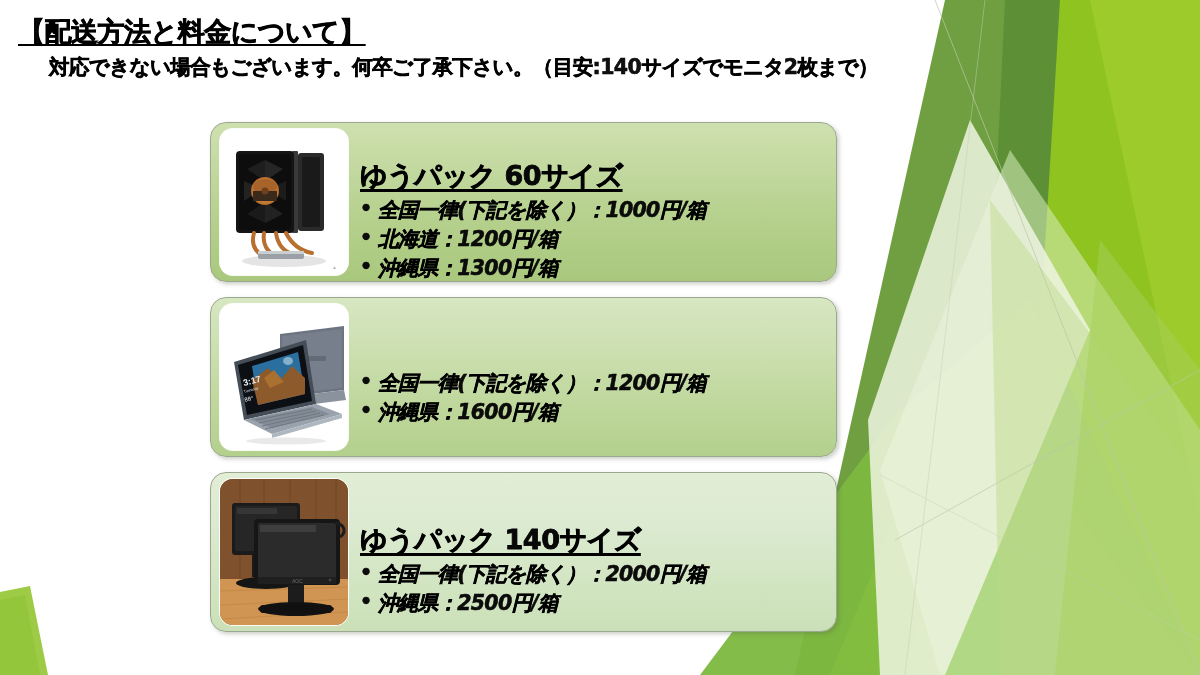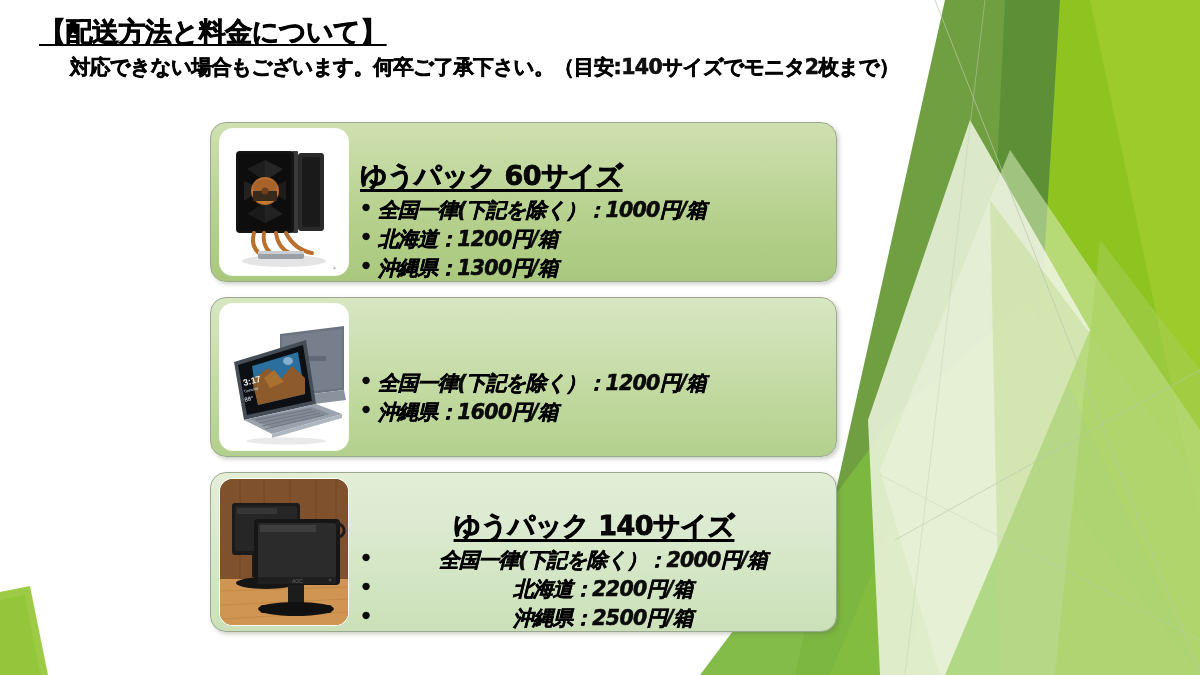--- a/index.html
+++ b/index.html
@@ -7,21 +7,21 @@
   body {
     font-family:"DejaVu Sans","Liberation Sans",sans-serif;
     background:#ffffff;
     position:relative;
   }
 
   
   #bg-decor { position:absolute; inset:0; z-index:0; pointer-events:none; }
 
   
-  #header { position:absolute; left:0; top:0; width:900px; z-index:5;margin-left:21px; }
+  #header { position:absolute; left:0; top:0; width:900px; z-index:5; }
   #slide-title {
     font-weight:bold;
     font-size:27px;
     color:#0a0a0a;
     letter-spacing:-0.5px;
     padding:14px 0 0 18px;
     text-decoration:underline;
     text-underline-offset:3px;
     text-decoration-thickness:2px;
     -webkit-text-stroke:0.7px #000;
@@ -47,21 +47,21 @@
     border:1px solid #9aa88f;
     box-shadow:2px 2px 4px rgba(90,100,80,0.32);
     display:flex;
     align-items:center;
     padding:7px 8px 7px 9px;
     margin-bottom:15px;
     position:relative;
   }
   .card-1 { background:linear-gradient(180deg,#cfe0b0 0%,#c3d9a0 28%,#b5d08c 62%,#a9c87d 100%); }
   .card-2 { background:linear-gradient(180deg,#d7e7c2 0%,#cde0b2 30%,#bfd79c 68%,#b3d08d 100%); }
-  .card-3 { background:linear-gradient(180deg,#e2eed6 0%,#dbead0 34%,#d2e5c2 70%,#cbe0b8 100%);text-align:center; }
+  .card-3 { background:linear-gradient(180deg,#e2eed6 0%,#dbead0 34%,#d2e5c2 70%,#cbe0b8 100%); }
 
   .thumb {
     width:128px; height:146px;
     border-radius:13px;
     background:#ffffff;
     overflow:hidden;
     flex:0 0 auto;
     position:relative;
     box-shadow:0 0 0 1px rgba(255,255,255,0.9);
   }
@@ -274,19 +274,18 @@
         <ellipse cx="76" cy="130" rx="38" ry="7" fill="#121212"></ellipse>
         <rect x="40" y="126" width="72" height="8" rx="3" fill="#101010"></rect>
 
         <path d="M116 44 C126 46 126 54 120 58" stroke="#1c1c1c" stroke-width="3" fill="none"></path>
       </svg>
     </div>
     <div class="card-body">
       <div class="card-title">ゆうパック 140サイズ</div>
       <ul class="price-list">
         <li>全国一律(下記を除く）：2000円/箱</li>
-        <li>北海道：2200円/箱</li>
         <li>沖縄県：2500円/箱</li>
       </ul>
     </div>
   </div>
 
 </div>
 
 </body></html>

